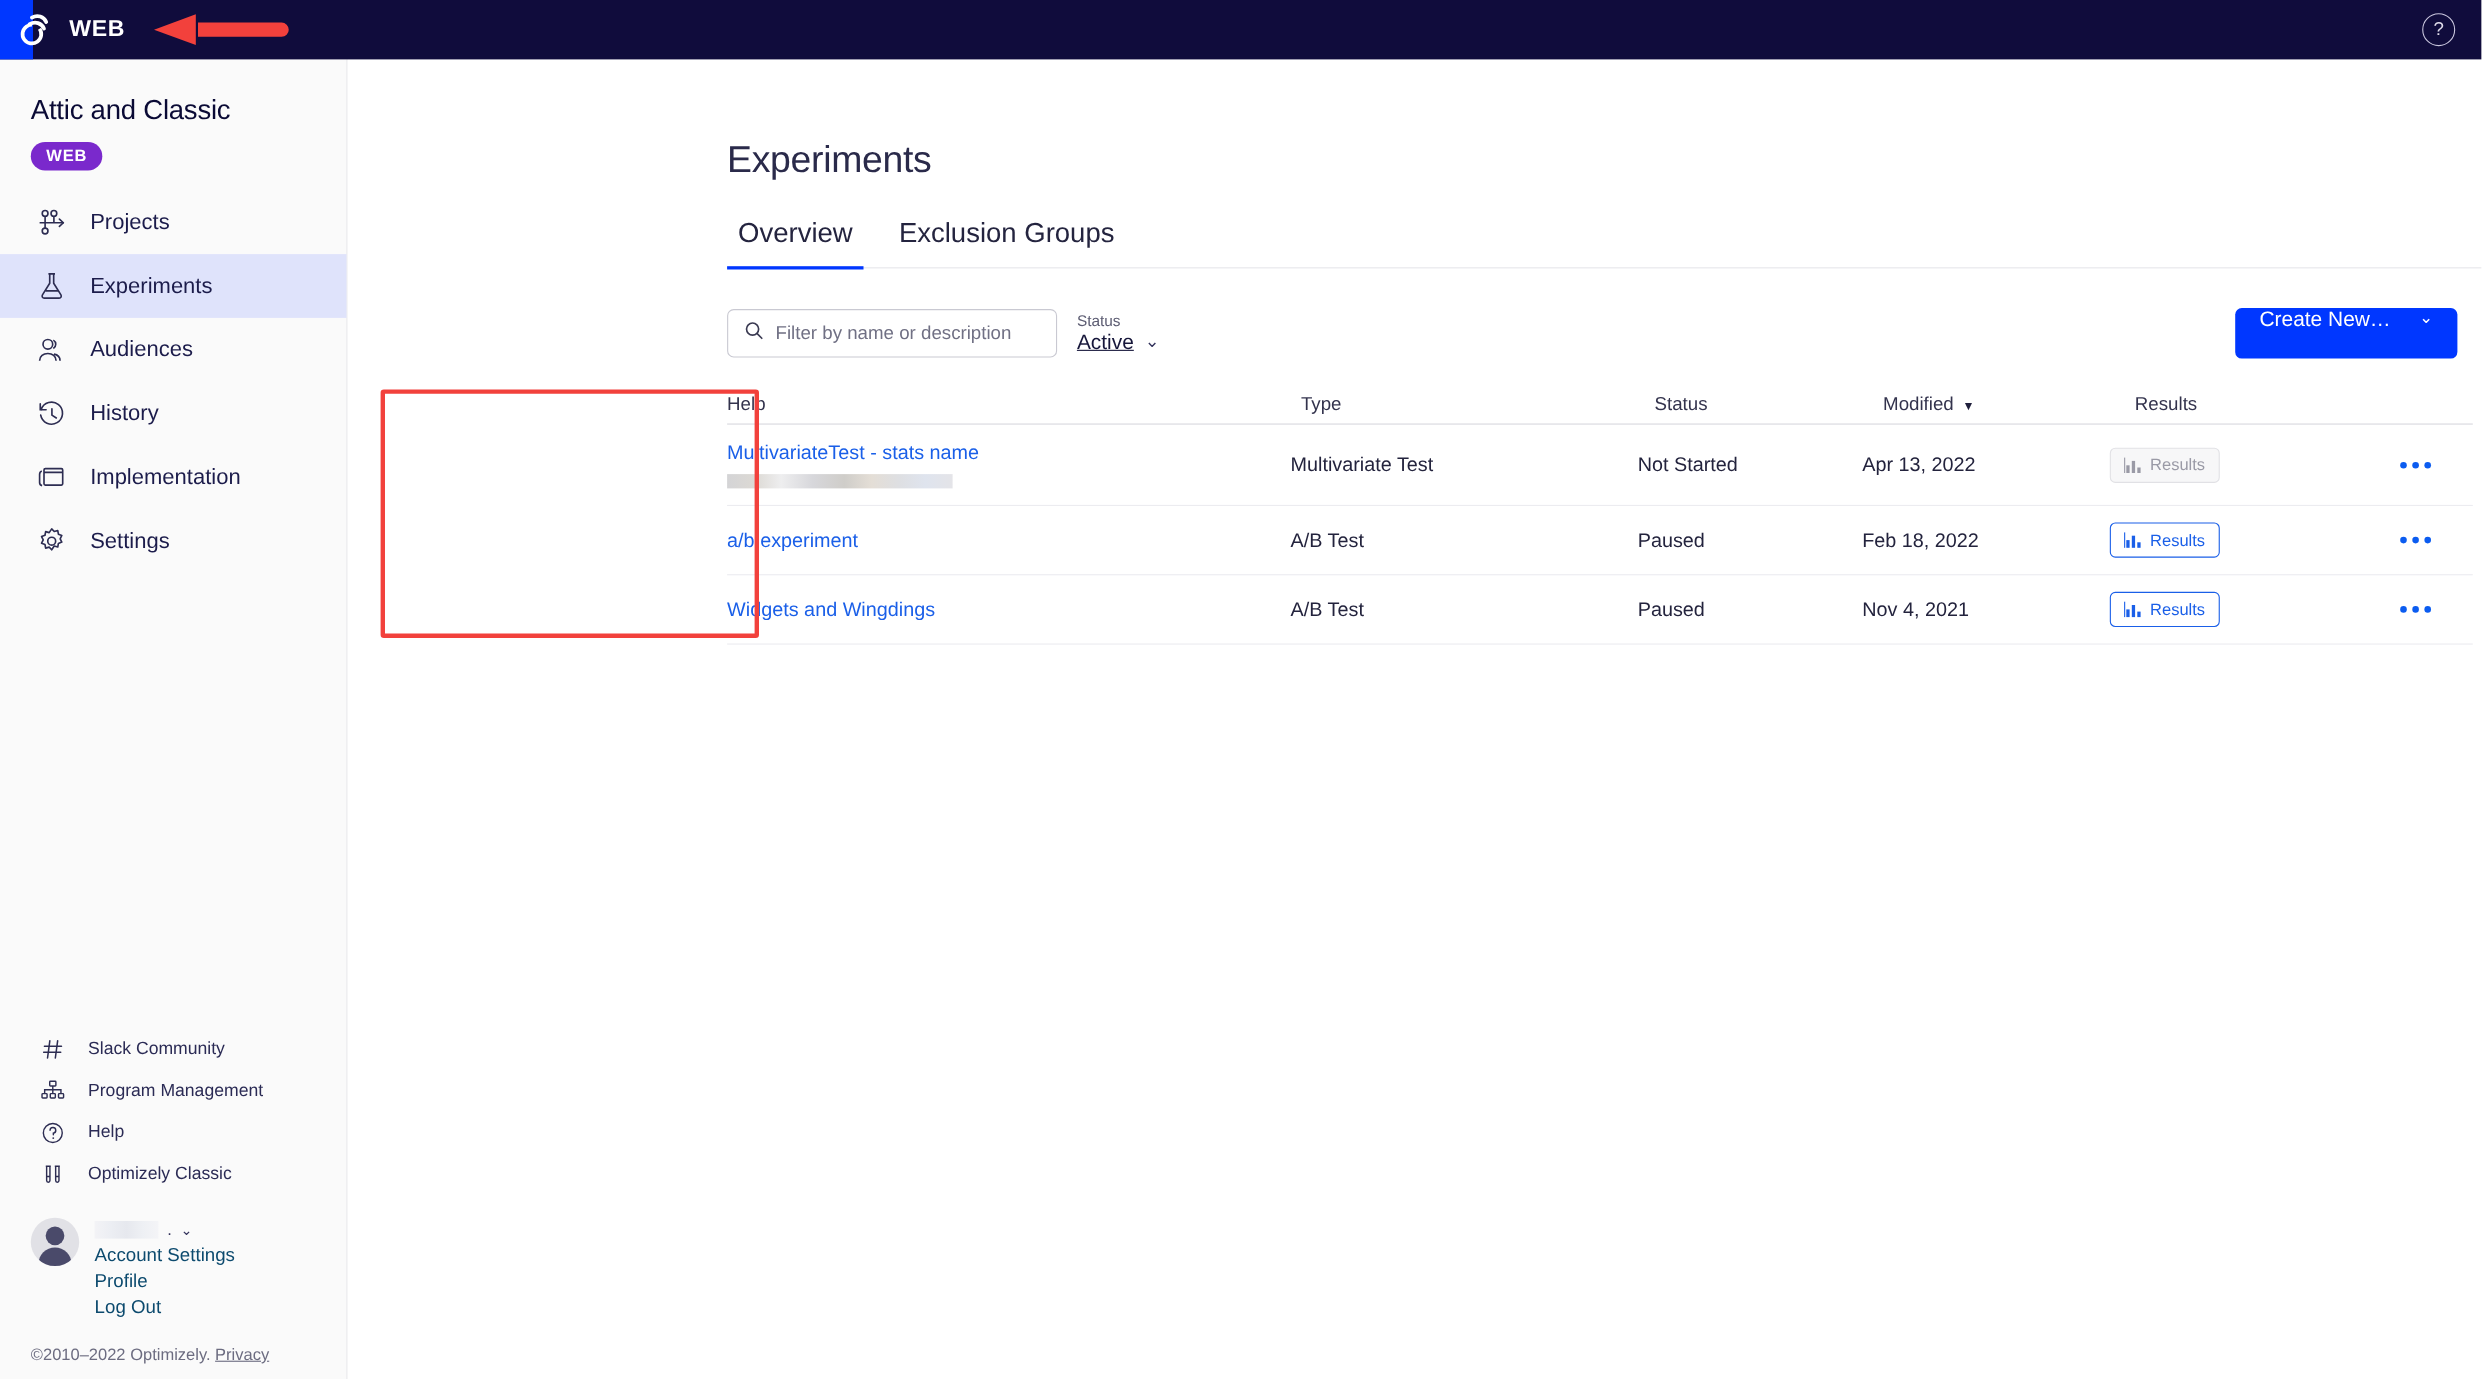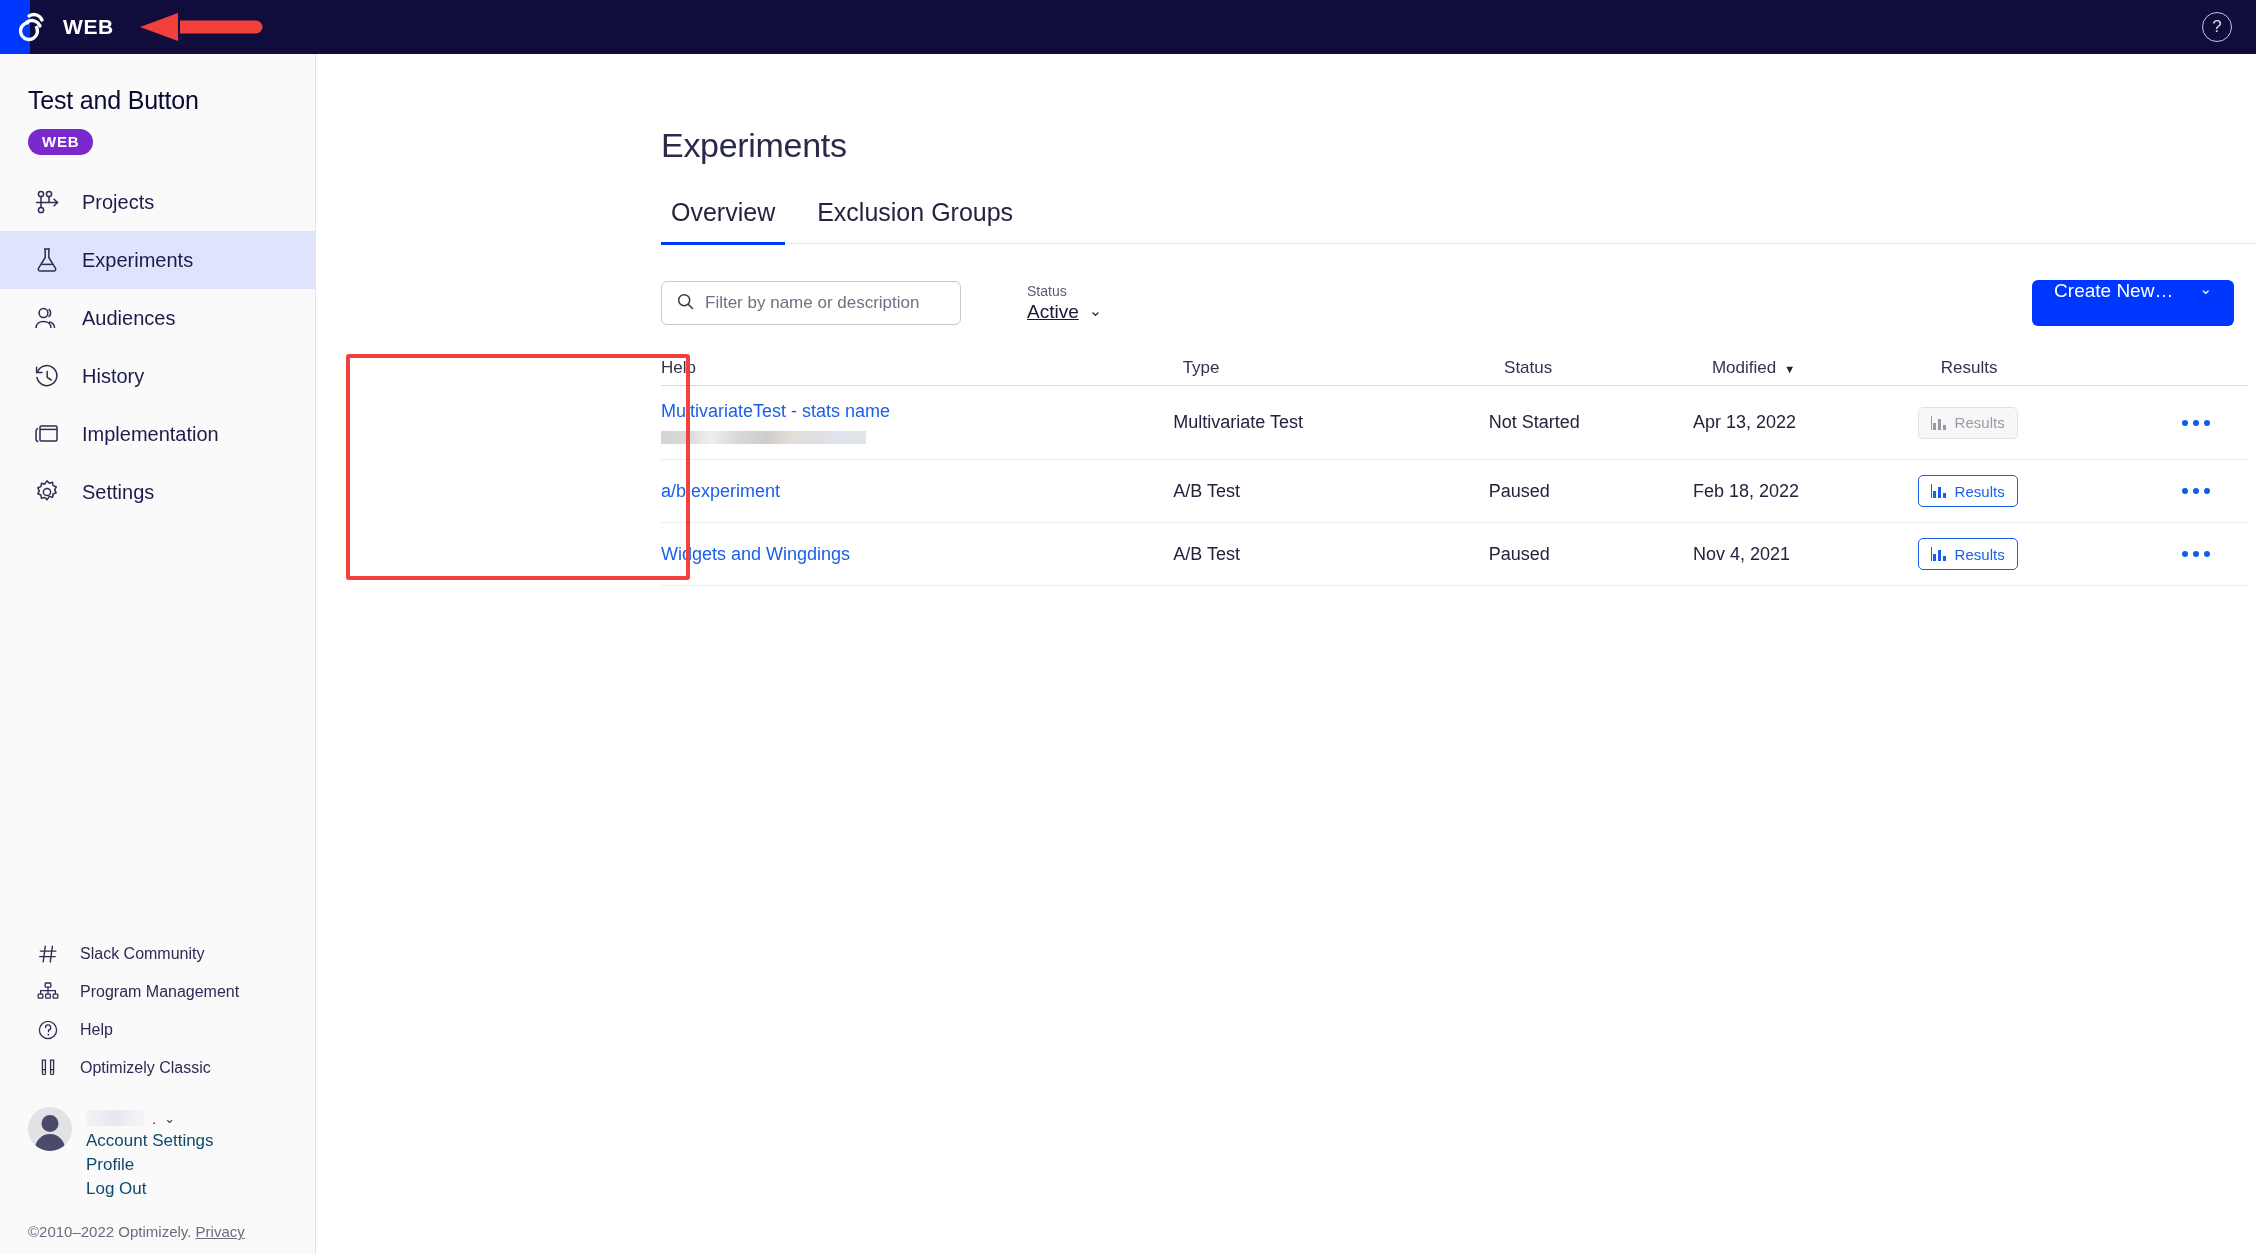--- a/index.html
+++ b/index.html
@@ -117,21 +117,21 @@
     padding: 0 10px 16px; cursor: pointer; position: relative;
   }
   .tab.active::after {
     content: ""; position: absolute; left: 0; right: 0; bottom: -1.5px;
     height: 3px; background: #0037ff;
   }
 
   
   .toolbar {
     display: flex; align-items: center;
-    margin: 36px 0 0 345px; width: calc(100% - 345px - 22px); gap: 48px;
+    margin: 36px 0 0 345px; width: calc(100% - 345px - 22px);
   }
   .search-box {
     width: 300px; height: 44px;
     border: 1px solid #c9c9d2; border-radius: 6px;
     display: flex; align-items: center; gap: 10px; padding: 0 14px;
     background: #fff;
   }
   .search-box input {
     border: none; outline: none; font-size: 17px; color: #33334d;
     font-family: "Liberation Sans", sans-serif; width: 100%; background: transparent;
@@ -206,21 +206,21 @@
         <circle cx="16" cy="23" r="8.5" stroke="#ffffff" stroke-width="3.4" fill="none" stroke-dasharray="45 60" transform="rotate(-35 16 23)"></circle>
       </svg>
     </div>
     <div class="topbar-title">WEB</div>
     <div class="help-circle">?</div>
   </div>
 
   <div class="body-row">
 
     <div class="sidebar">
-      <div class="org-name">Test and Button</div>
+      <div class="org-name">Attic and Classic</div>
       <div class="web-badge">WEB</div>
 
       <div class="nav">
 
         <div class="nav-item">
           <span class="nav-icon">
             <svg width="30" height="30" viewBox="0 0 30 30" fill="none" stroke="#2d2d52" stroke-width="1.5">
               <circle cx="9" cy="7" r="2.6"></circle>
                 <circle cx="17" cy="7" r="2.6"></circle>
                 <circle cx="9" cy="23" r="2.6"></circle>

